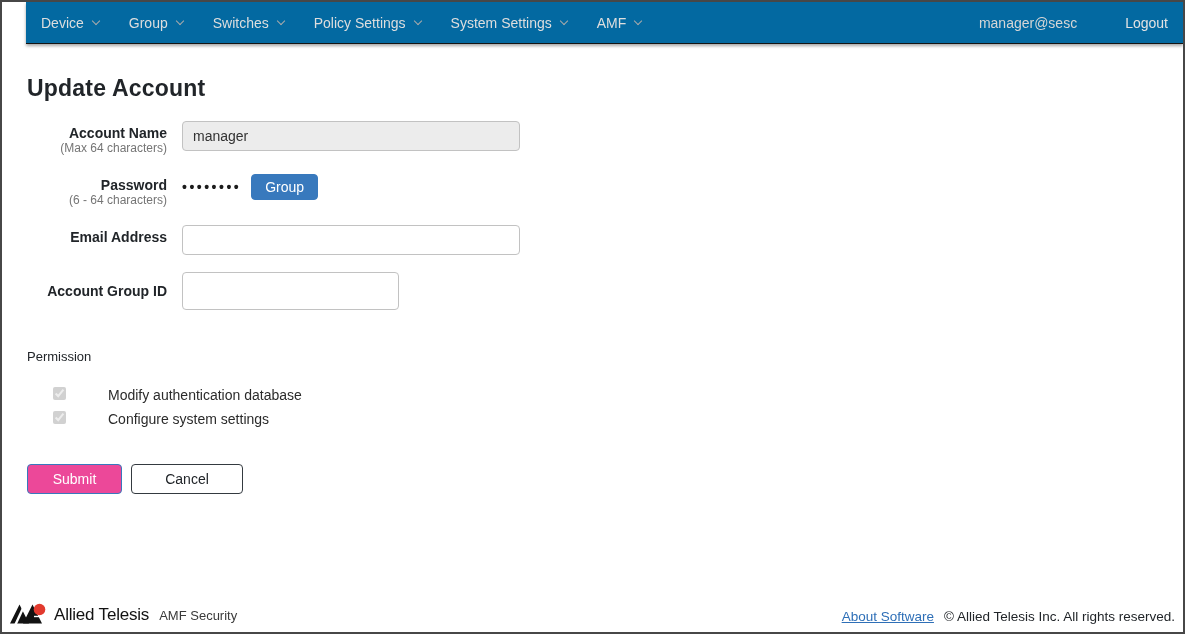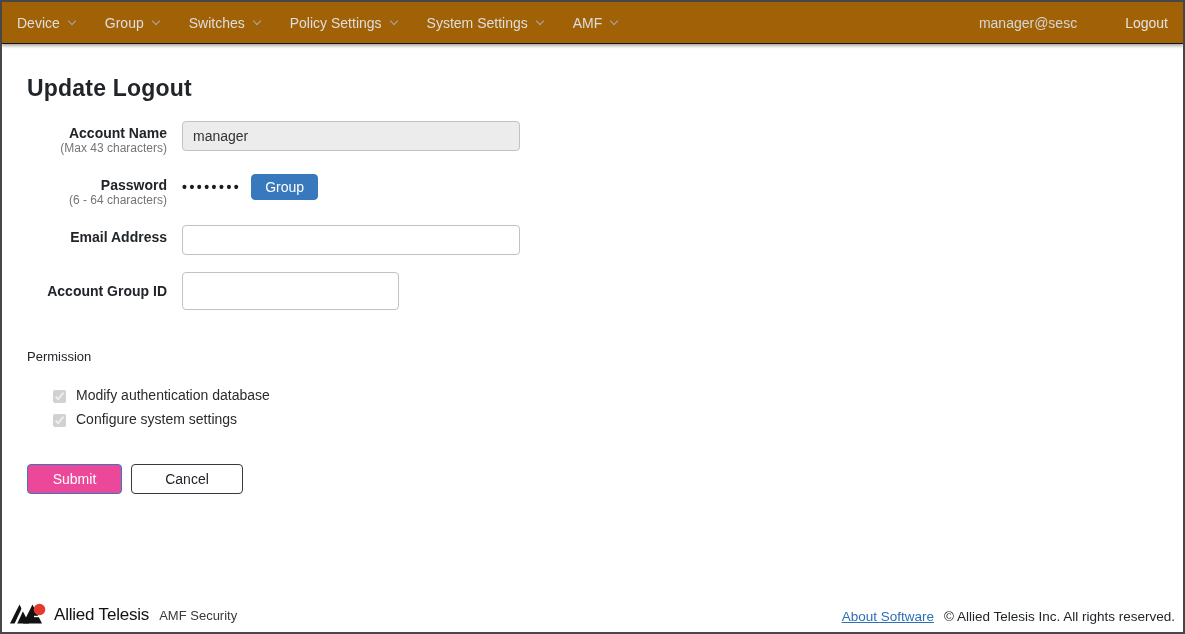--- a/index.html
+++ b/index.html
@@ -1,22 +1,22 @@
 <!DOCTYPE html>
 <html><head>
 <meta charset="utf-8">
 <style>
   * { margin:0; padding:0; box-sizing:border-box; }
   html,body { width:1185px; height:634px; background:#fff; }
   body { font-family:"Liberation Sans","DejaVu Sans",sans-serif; color:#212529; font-size:14px; }
   .frame { width:1185px; height:634px; border:2px solid #474747; display:flex; flex-direction:column; background:#fff; overflow:hidden; }
 
   
-  .navbar { height:42px; flex:0 0 42px; background:#a16207; display:flex; align-items:center;
-            padding:0 15px; box-shadow:0 2px 3px rgba(0,0,0,.35); border-bottom:1px solid #141414; }
+  .navbar { height:42px; flex:0 0 42px; background:#0369a1; display:flex; align-items:center;
+            padding:0 15px; box-shadow:0 2px 3px rgba(0,0,0,.35); border-bottom:1px solid #141414;margin-left:24px; }
   .nav-left { display:flex; align-items:center; }
   .nav-item { display:flex; align-items:center; margin-right:30px; color:#dedede; cursor:pointer; white-space:nowrap; }
   .chev { display:inline-block; width:6px; height:6px; border-right:1.6px solid #aaaaaa; border-bottom:1.6px solid #aaaaaa;
           transform:rotate(45deg); margin-left:9px; margin-top:-3px; }
   .nav-right { margin-left:auto; display:flex; align-items:center; }
   .nav-user { color:#d6d6d6; margin-right:48px; cursor:pointer; }
   .nav-logout { color:#e3e3e3; cursor:pointer; }
 
   
   main { padding:31px 25px 0 25px; flex:1 1 auto; }
@@ -33,21 +33,21 @@
   .input-account { width:338px; height:30px; background:#ececec; border-color:#cfcfcf; color:#9a9a9a; }
   .input-email { width:338px; height:30px; }
   .input-group { width:217px; height:38px; }
 
   .pw-dots { font-size:14px; font-weight:700; letter-spacing:2.5px; color:#1c1c1c; line-height:25px; margin-top:2px; }
   .btn { font-family:inherit; font-size:14px; border-radius:4px; cursor:pointer; }
   .btn-edit { background:#3879bd; border:1px solid #3879bd; color:#fff; height:26px; padding:0 13px; margin-left:10px; margin-top:1px; }
 
   h2.perm-title { font-size:13px; font-weight:500; color:#212529; margin-top:39px; margin-bottom:23px; }
   .perm-list { padding-left:26px; }
-  .perm-item { display:flex; align-items:flex-end; margin-bottom:8px; color:#2b2b2b; }
+  .perm-item { display:flex; align-items:flex-start; margin-bottom:8px; color:#2b2b2b;gap:32px; }
   .perm-item input[type=checkbox] { width:13px; height:13px; margin-right:10px; accent-color:#8f8f8f; }
 
   .action-row { margin-top:37px; display:flex; }
   .btn-submit { background:#ec4899; border:1px solid #3879bd; color:#fff; width:95px; height:30px; }
   .btn-cancel { background:#fff; border:1px solid #343a40; color:#212529; width:112px; height:30px; margin-left:9px; }
 
   
   footer { flex:0 0 auto; display:flex; align-items:flex-end; padding:0 8px 7px 8px; }
   .brand-box { display:flex; align-items:flex-end; }
   .logo { display:block; margin-right:7px; }
@@ -89,26 +89,26 @@
         <span class="chev"></span>
       </div>
     </div>
     <div class="nav-right">
       <span class="nav-user">manager@sesc</span>
       <span class="nav-logout">Logout</span>
     </div>
   </nav>
 
   <main>
-    <h1 class="page-title">Update Logout</h1>
+    <h1 class="page-title">Update Account</h1>
 
     <div class="form-row">
       <div class="label-col">
         <div class="lbl">Account Name</div>
-        <div class="hint">(Max 43 characters)</div>
+        <div class="hint">(Max 64 characters)</div>
       </div>
       <div class="field-col">
         <input type="text" class="input-account" disabled="" value="manager" style="">
       </div>
     </div>
 
     <div class="form-row">
       <div class="label-col">
         <div class="lbl">Password</div>
         <div class="hint">(6 - 64 characters)</div>

